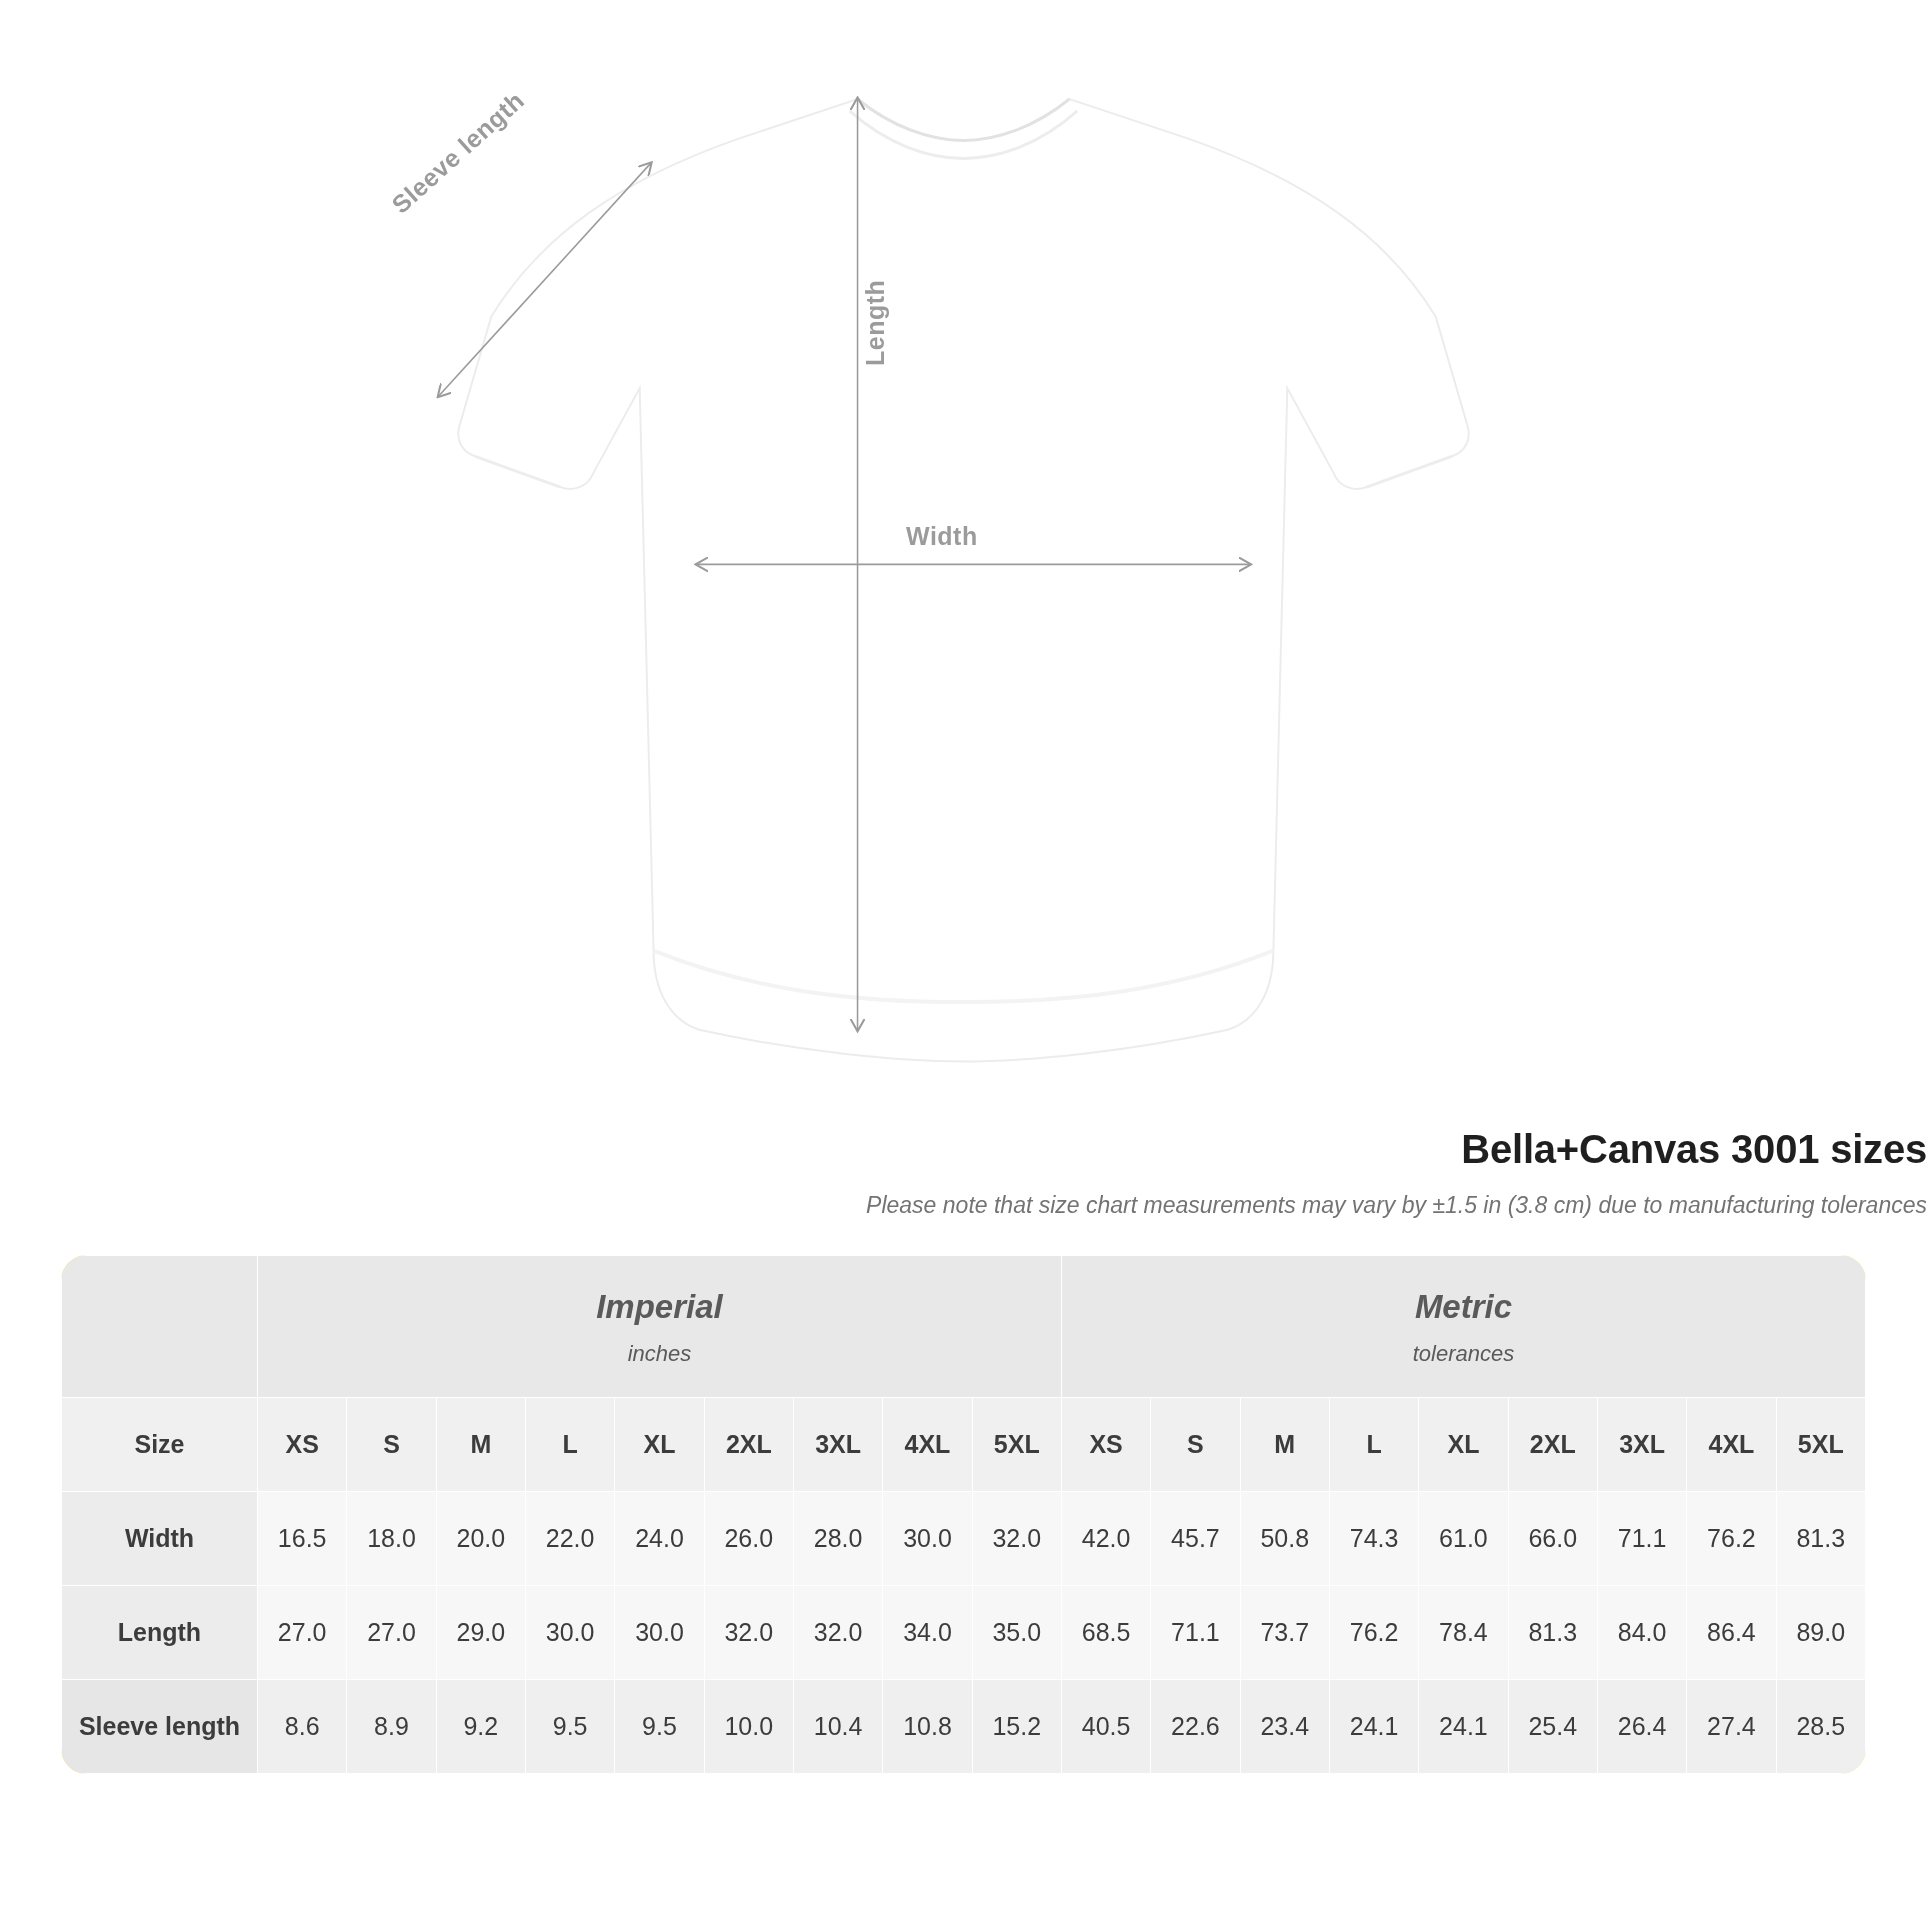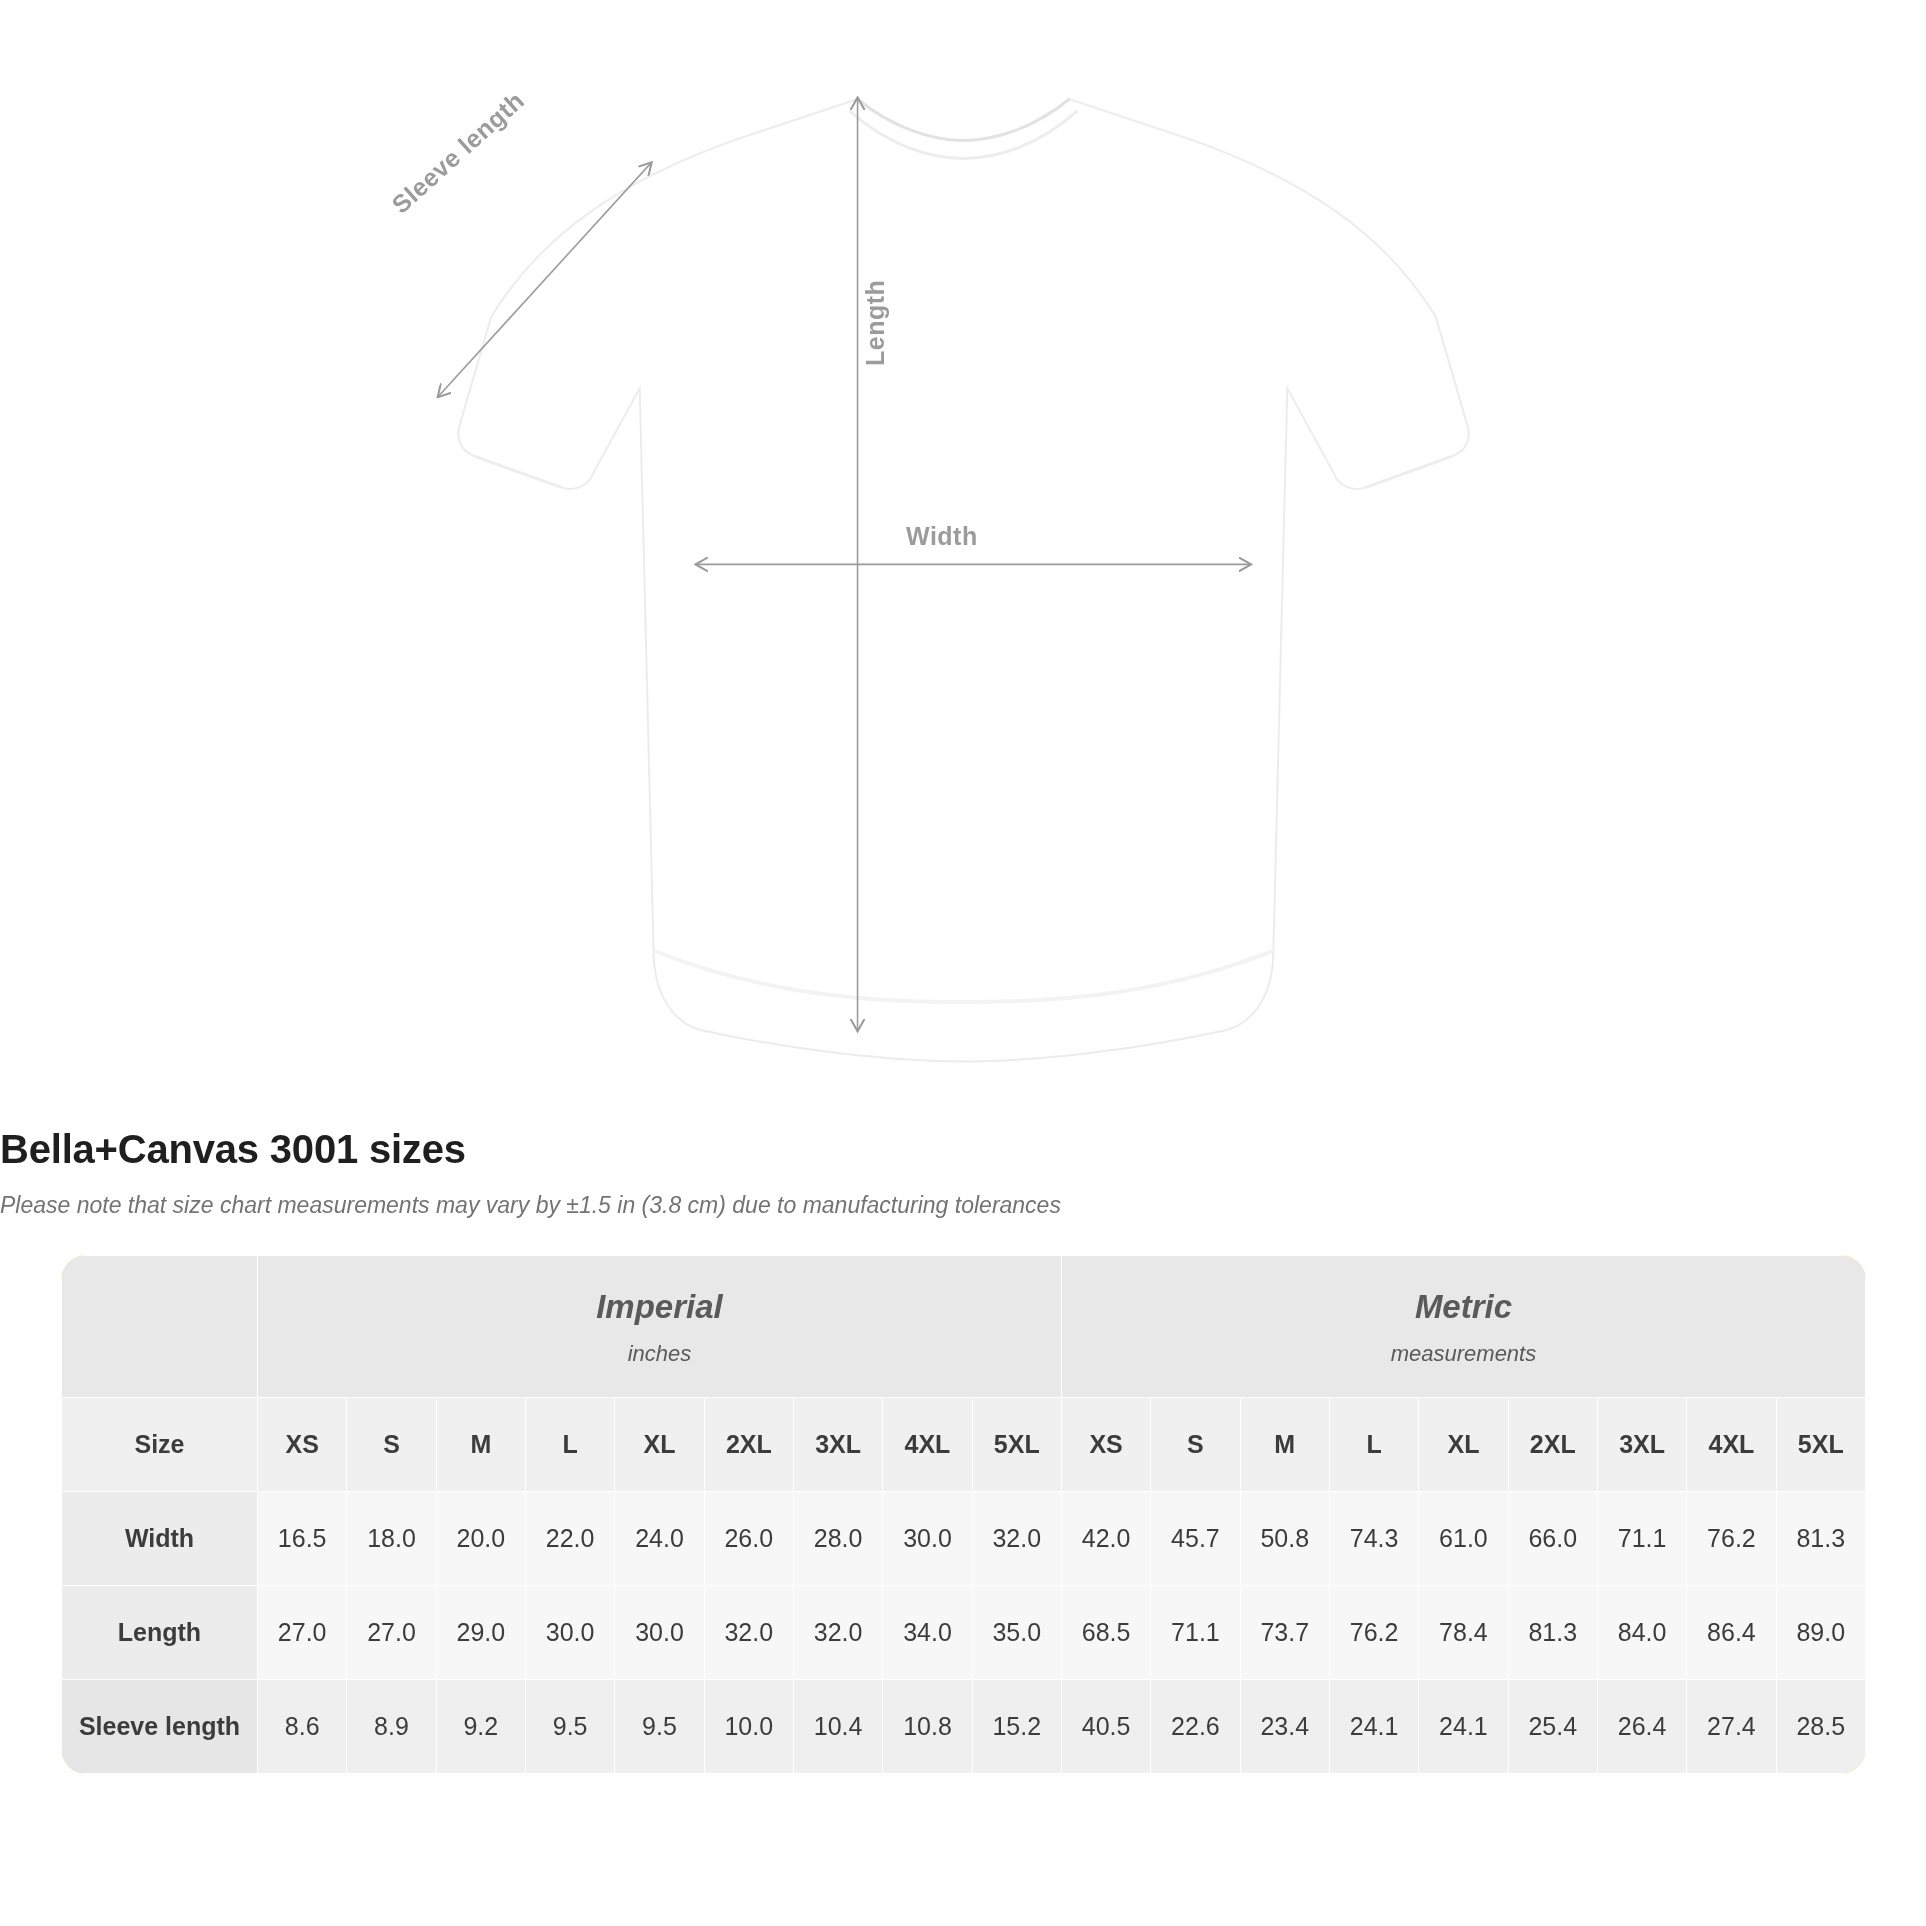--- a/index.html
+++ b/index.html
@@ -46,21 +46,21 @@
     transform: rotate(-90deg);
     transform-origin: left top;
   }
   .lbl-width {
     left: 906px;
     top: 522px;
   }
 
   
   .title-block {
-    text-align: left;
+    text-align: right;
     margin-top: 18px;
   }
   .chart-title {
     font-size: 40px;
     font-weight: bold;
     color: #1f1f1f;
     letter-spacing: -0.2px;
   }
   .chart-note {
     font-size: 23px;
@@ -219,21 +219,21 @@
     </colgroup>
     <tbody>
       <tr class="unit-band">
         <td class="corner-cell"></td>
         <td colspan="9">
           <div class="unit-name">Imperial</div>
           <div class="unit-sub">inches</div>
         </td>
         <td colspan="9">
           <div class="unit-name">Metric</div>
-          <div class="unit-sub">measurements</div>
+          <div class="unit-sub">tolerances</div>
         </td>
       </tr>
 
       <tr class="head-row">
         <td class="row-label">Size</td>
         <td>XS</td>
         <td>S</td>
         <td>M</td>
         <td>L</td>
         <td>XL</td>

